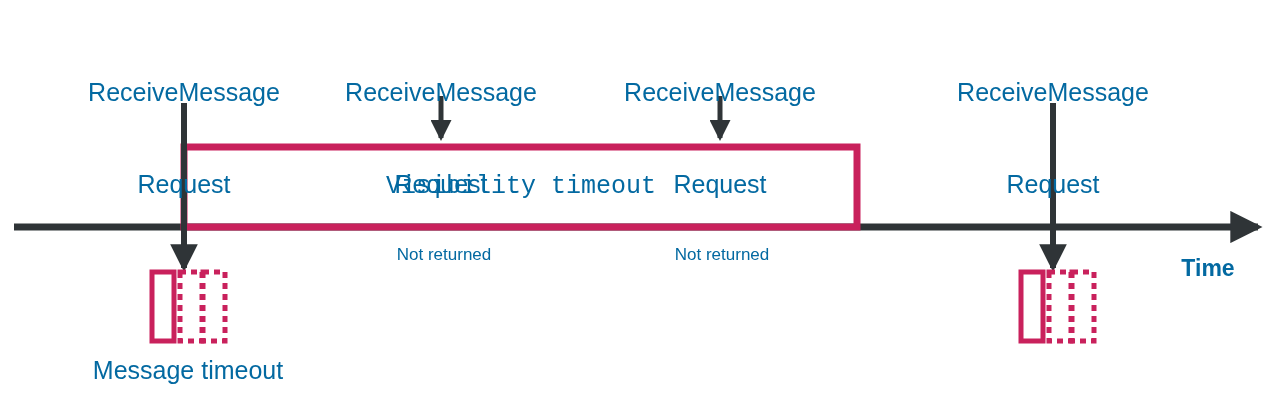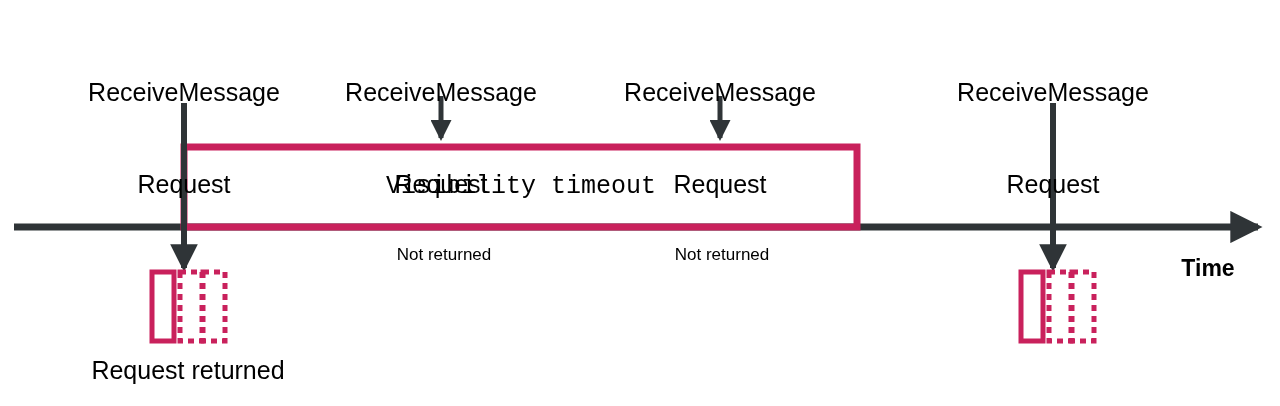--- a/index.html
+++ b/index.html
@@ -21,21 +21,21 @@
   #diagram-svg {
     position: absolute;
     left: 0;
     top: 0;
     width: 1280px;
     height: 406px;
     display: block;
   }
   .lbl {
     position: absolute;
-    color: #000000;
+    color: #0369a1;
     font-family: "Liberation Sans", sans-serif;
     white-space: pre;
     line-height: 1.22;
     text-align: center;
   }
   .req-label {
     font-size: 25px;
     width: 320px;
     text-align: center;
   }
@@ -137,16 +137,16 @@
   </div>
 
   <div class="lbl box-label" style="left:321px; top:172px;">Visibility timeout</div>
 
   <div class="lbl not-returned" style="left:314px; top:245px;">Not returned</div>
 
   <div class="lbl not-returned" style="left:592px; top:245px;">Not returned</div>
 
   <div class="lbl time-label" style="left:1148px; top:254px;">Time</div>
 
-  <div class="lbl returned-label" style="left:28px; top:355px; width:320px;">Request returned</div>
+  <div class="lbl returned-label" style="left:28px; top:355px; width:320px;">Message timeout</div>
 
 
 </div>
 
 </body></html>

